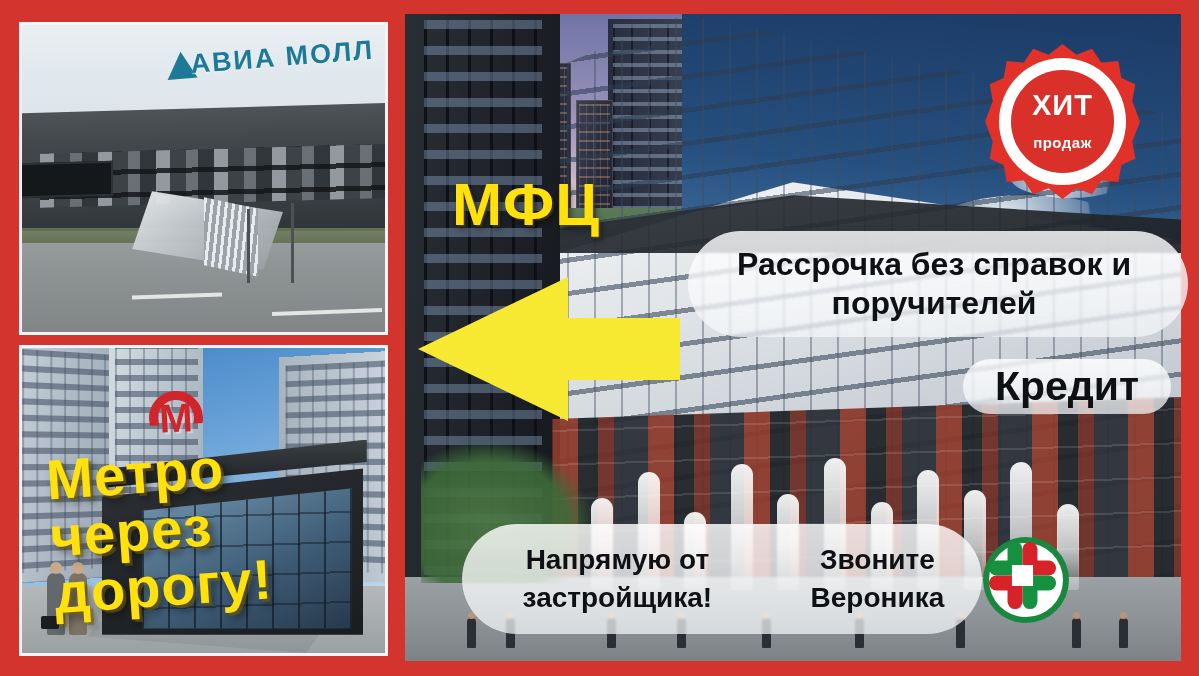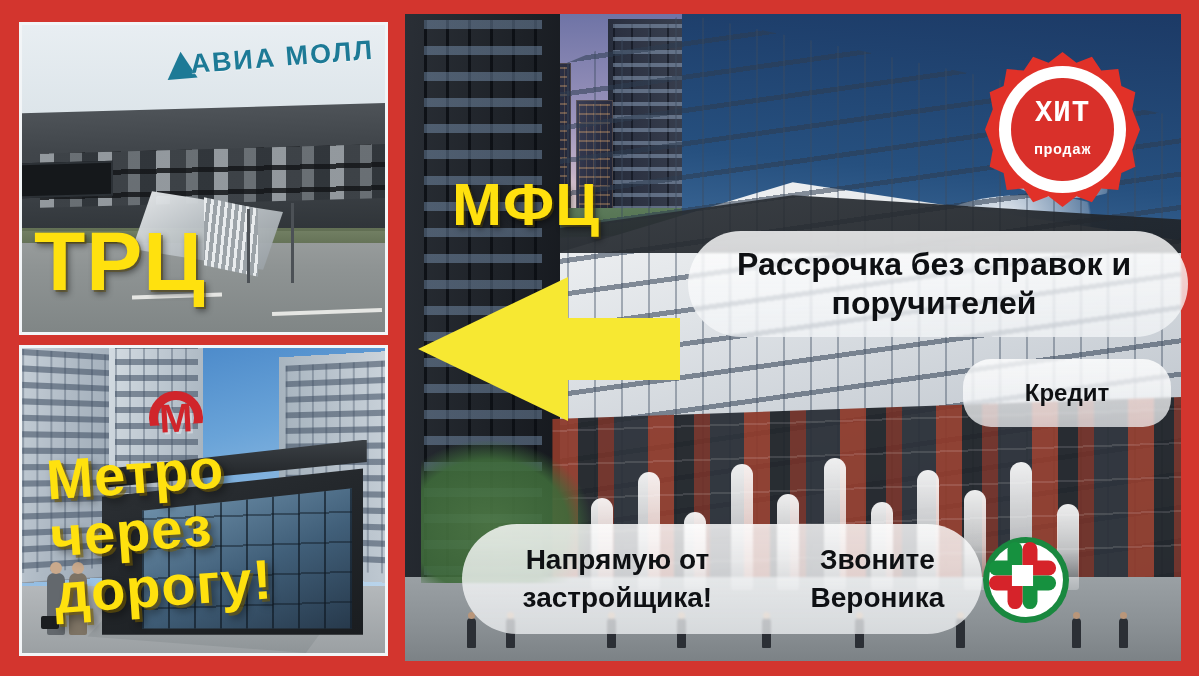--- a/index.html
+++ b/index.html
@@ -357,31 +357,31 @@
     display:flex; align-items:center; justify-content:center;
     text-align:center;
     backdrop-filter: blur(1px);
   }
   #bubble-rassrochka{
     left:688px; top:231px; width:500px; height:106px;
     border-radius:56px; font-size:32px; line-height:1.22;
     padding: 0 26px 0 18px;
   }
   #bubble-kredit{
-    left:963px; top:359px; width:208px; height:68px;
-    border-radius:28px; font-size:24px;text-align:right;
+    left:963px; top:359px; width:208px; height:55px;
+    border-radius:28px; font-size:41px;text-align:right;
   }
   #bubble-dev{
     left:462px; top:524px; width:520px; height:110px;
     border-radius:58px; font-size:28px; line-height:1.35;align-items:center;
   }
 
   
   .hit-badge{
-    position:absolute; left:985px; top:52px; width:155px; height:155px;font-family:Liberation Mono, monospace;
+    position:absolute; left:985px; top:44px; width:155px; height:155px;
   }
   .hit-star{
     position:absolute; inset:0; background:#e13128;
     clip-path: polygon(
       50% 0%, 59% 7%, 69% 3%, 75% 12%, 86% 11%, 88% 22%, 97% 26%, 95% 37%,
       100% 50%, 95% 63%, 97% 74%, 88% 78%, 86% 89%, 75% 88%, 69% 97%, 59% 93%,
       50% 100%, 41% 93%, 31% 97%, 25% 88%, 14% 89%, 12% 78%, 3% 74%, 5% 63%,
       0% 50%, 5% 37%, 3% 26%, 12% 22%, 14% 11%, 25% 12%, 31% 3%, 41% 7%);
   }
   .hit-ring{
@@ -512,21 +512,20 @@
     <div class="mn-person" style="left:13%;"></div>
     <div class="mn-person" style="left:26%;"></div>
     <div class="mn-person" style="left:35%;"></div>
     <div class="mn-person" style="left:46%;"></div>
     <div class="mn-person" style="left:58%;"></div>
     <div class="mn-person" style="left:71%;"></div>
     <div class="mn-person" style="left:86%;"></div>
     <div class="mn-person" style="left:92%;"></div>
   </div>
 
-  <div class="label-yellow" id="trc-label">ТРЦ</div>
   <div class="label-yellow" id="mfc-label">МФЦ</div>
   <div class="label-yellow" id="metro-label">
     <span>Метро</span><br>
     <span>через дорогу!</span>
   </div>
 
   <div class="arrow">
     <div class="arrow-tail"></div>
     <div class="arrow-head"></div>
   </div>

